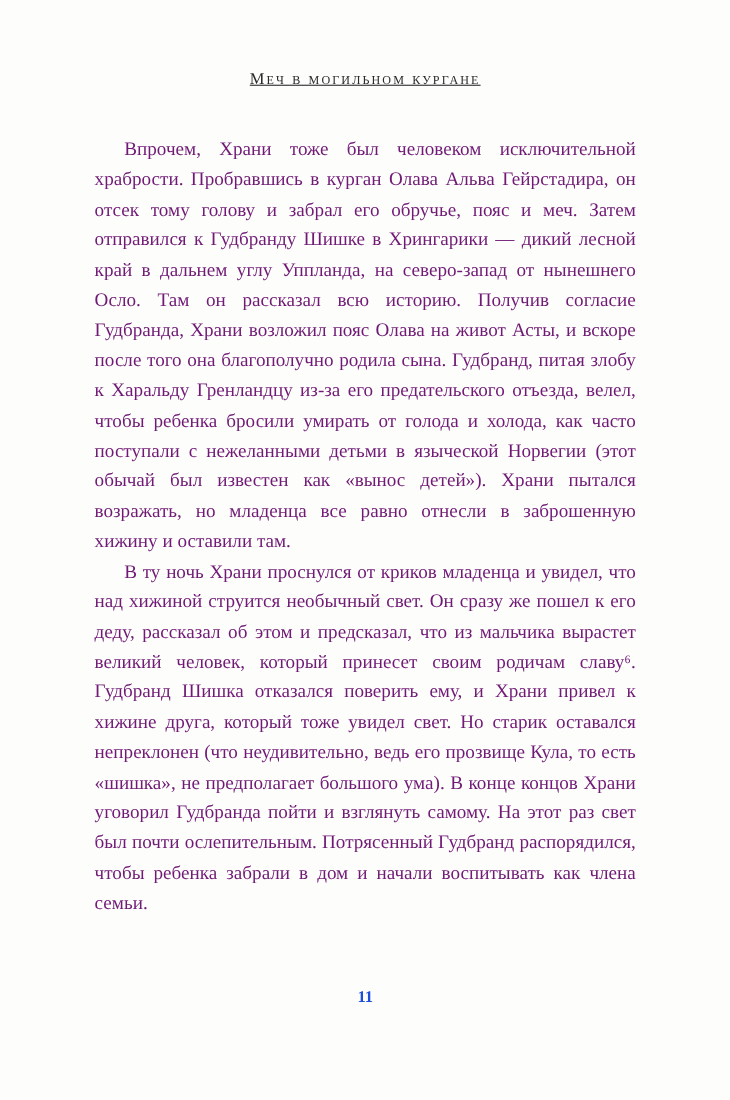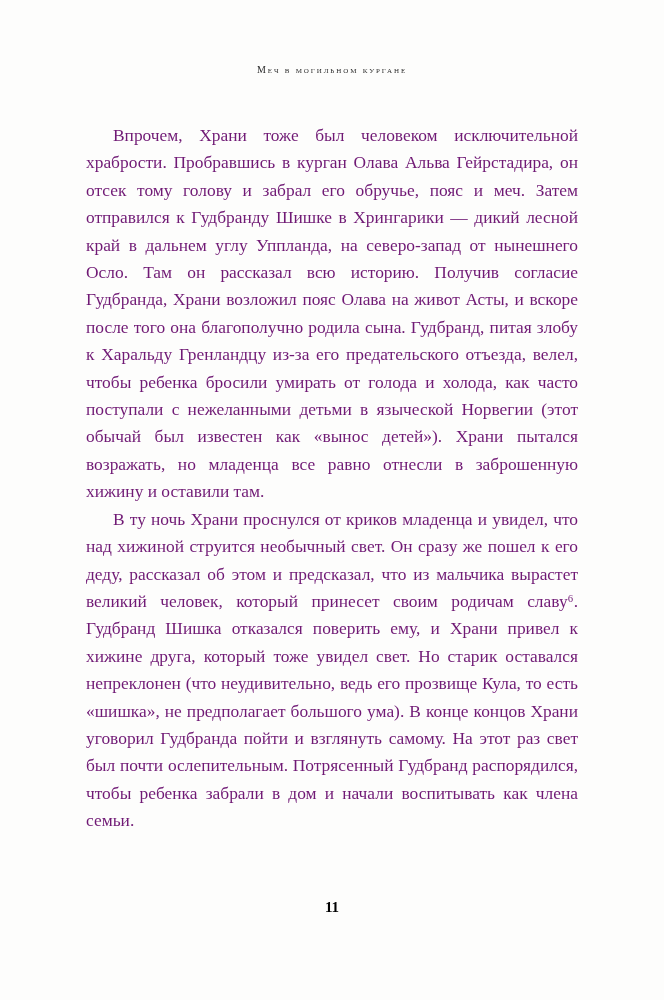--- a/index.html
+++ b/index.html
@@ -21,26 +21,27 @@
     background: #fdfdfc;
     box-sizing: border-box;
   }
   .running-head {
     position: absolute;
     top: 64px;
     left: 0;
     right: 0;
     text-align: center;
     font-family: "Liberation Serif", serif;
-    font-size: 10px;
+    font-size: 15px;
     letter-spacing: 1.9px;
     color: #2b2b2b;
     text-transform: none;
     font-variant: small-caps;
     white-space: nowrap;
+    text-decoration: underline;
   }
   .body-text {
     position: absolute;
     top: 122px;
     left: 86px;
     width: 492px;
     font-size: 17.4px;
     line-height: 27.4px;
     text-align: justify;
     text-justify: inter-word;
@@ -56,21 +57,21 @@
   }
   .folio {
     position: absolute;
     bottom: 84px;
     left: 0;
     right: 0;
     text-align: center;
     font-family: "Liberation Serif", serif;
     font-size: 15px;
     font-weight: bold;
-    color: #000000;
+    color: #1d4ed8;
   }
 </style>
 </head>
 <body>
 
 <div class="page">
 
   <div class="running-head">Меч в могильном кургане</div>
 
   <div class="body-text">

